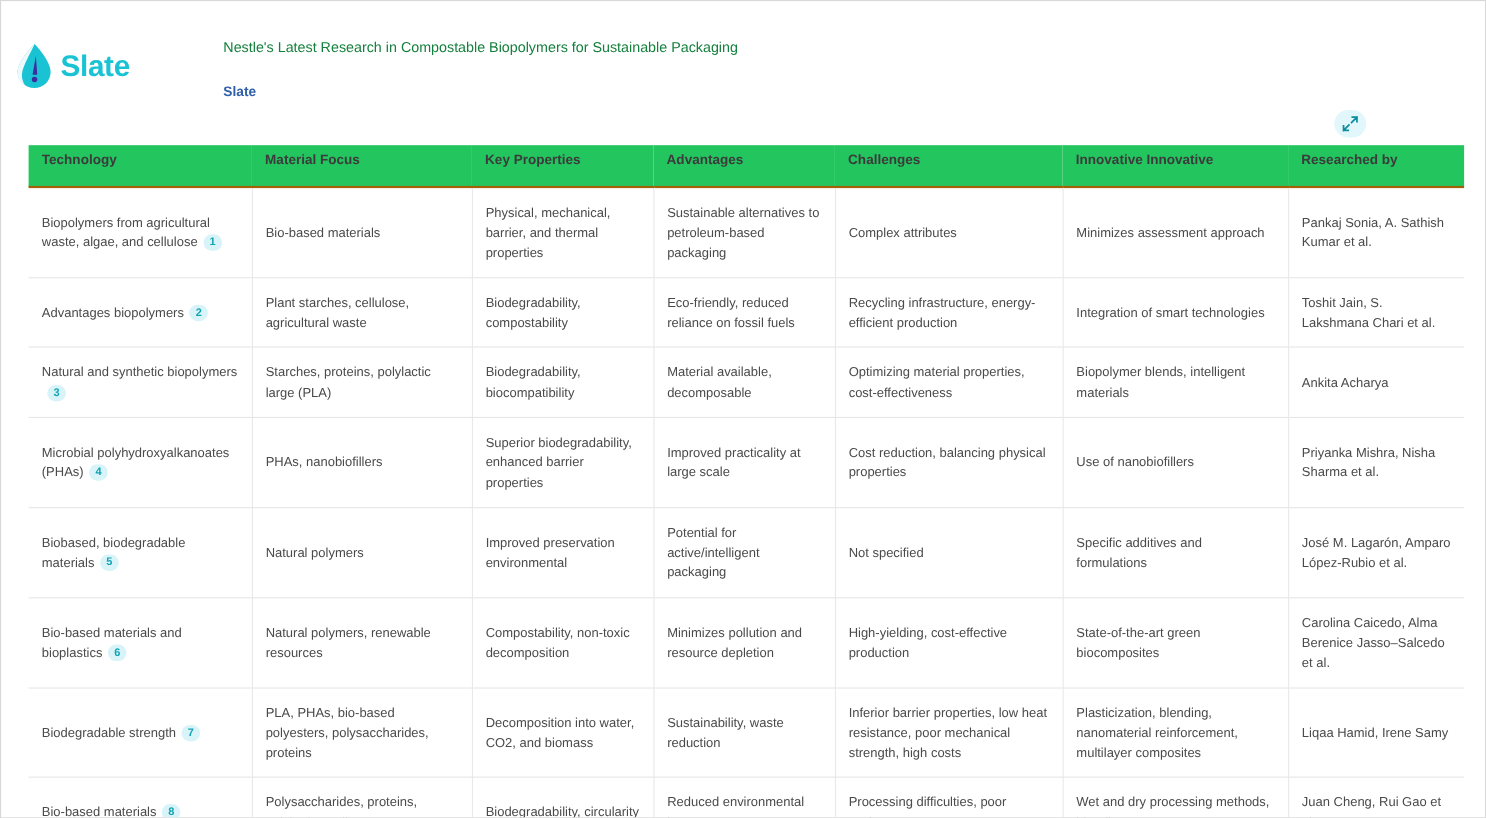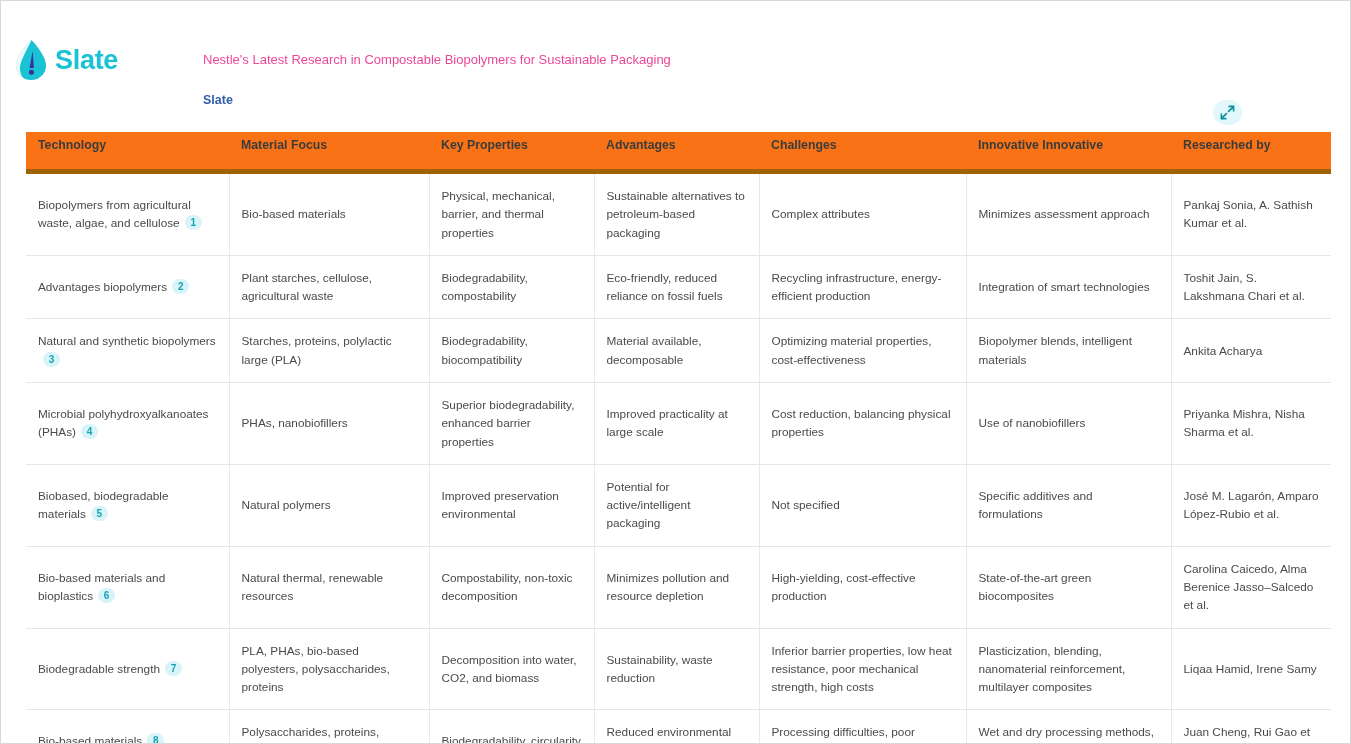--- a/index.html
+++ b/index.html
@@ -40,23 +40,22 @@
   }
 
   .convo { position: absolute; left: 202px; top: 33px; right: 120px; }
   .user-label {
     font-size: 12.5px;
     font-weight: bold;
     color: #1b1b1b;
     line-height: 1.2;
   }
   .user-query {
-    margin-top: 17px;
     font-size: 13px;
-    color: #ec4899;
+    color: #15803d;
     line-height: 1.35;
   }
   .assistant-label {
     margin-top: 24px;
     font-size: 12.5px;
     font-weight: bold;
     color: #2f5fa8;
     display: inline-block;
     cursor: pointer;
   }
@@ -89,23 +88,23 @@
     width: 100%;
     border-collapse: collapse;
     table-layout: fixed;
   }
   table.slate-table th {
     text-align: left;
     font-size: 12.3px;
     font-weight: bold;
     color: #3b3b3b;
     padding: 6px 12px 17px 12px;
-    border-bottom: 5px solid #a16207;
+    border-bottom: 2px solid #a16207;
     vertical-align: bottom;
-    background: #f97316;
+    background: #22c55e;
   }
   table.slate-table td {
     font-size: 11.8px;
     color: #4a4a4a;
     line-height: 1.55;
     padding: 13px 12px;
     border-bottom: 1px solid #e6e6e6;
     border-right: 1px solid #e8e8e8;
     vertical-align: middle;
   }
@@ -232,21 +231,21 @@
             <td><span>Biobased, biodegradable materials</span><span class="cite">5</span></td>
             <td><span>Natural polymers</span></td>
             <td><span>Improved preservation environmental</span></td>
             <td><span>Potential for active/intelligent packaging</span></td>
             <td><span>Not specified</span></td>
             <td><span>Specific additives and formulations</span></td>
             <td><span>José M. Lagarón, Amparo López-Rubio et al.</span></td>
           </tr>
           <tr>
             <td><span>Bio-based materials and bioplastics</span><span class="cite">6</span></td>
-            <td><span>Natural thermal, renewable resources</span></td>
+            <td><span>Natural polymers, renewable resources</span></td>
             <td><span>Compostability, non-toxic decomposition</span></td>
             <td><span>Minimizes pollution and resource depletion</span></td>
             <td><span>High-yielding, cost-effective production</span></td>
             <td><span>State-of-the-art green biocomposites</span></td>
             <td><span>Carolina Caicedo, Alma Berenice Jasso–Salcedo et al.</span></td>
           </tr>
           <tr>
             <td><span>Biodegradable strength</span><span class="cite">7</span></td>
             <td><span>PLA, PHAs, bio-based polyesters, polysaccharides, proteins</span></td>
             <td><span>Decomposition into water, CO2, and biomass</span></td>

